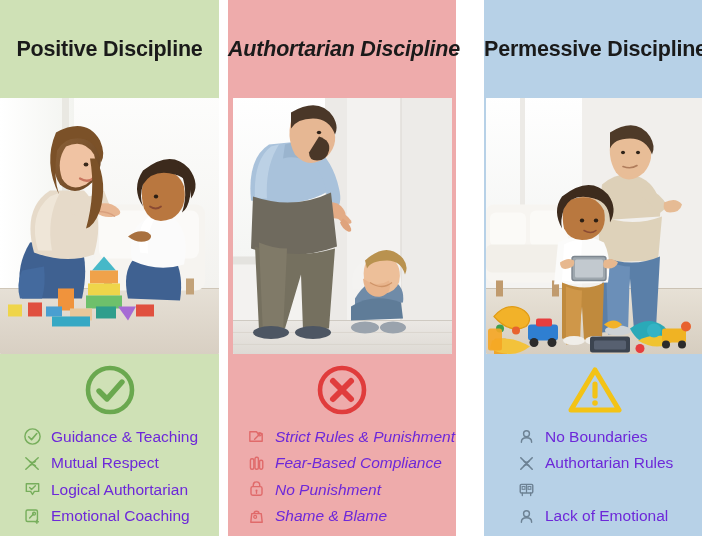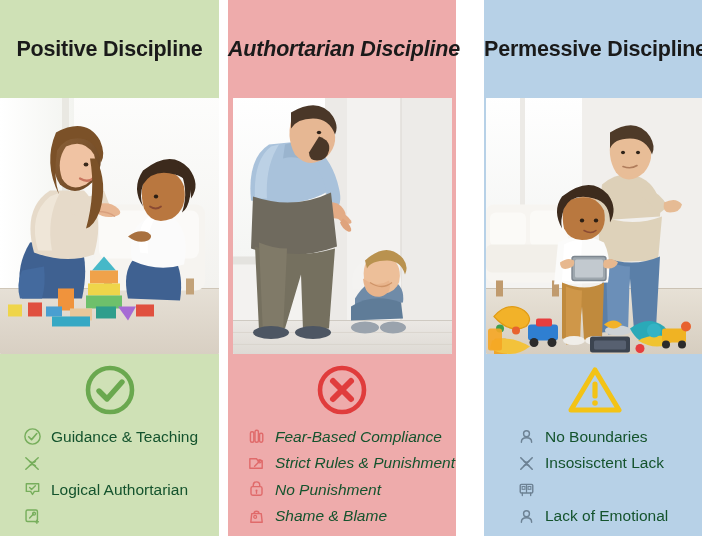--- a/index.html
+++ b/index.html
@@ -82,21 +82,21 @@
     padding: 0 0 10px 0;
     display: flex;
     flex-direction: column;
     gap: 6.5px;
   }
   .bullet {
     display: flex;
     align-items: center;
     gap: 9px;
     font-size: 15.5px;
-    color: #14532d;
+    color: #6d28d9;
     white-space: nowrap;
   }
   .panel.green .bullets { padding-left: 22px; }
   .panel.pink  .bullets { padding-left: 18px; }
   .panel.blue  .bullets { padding-left: 32px; }
   .bullet-icon {
     width: 20px;
     height: 20px;
     flex: 0 0 20px;
     display: flex;
@@ -212,39 +212,41 @@
       </li>
       <li class="bullet">
         <span class="bullet-icon">
           <svg width="19" height="19" viewBox="0 0 20 20">
               <path d="M3 4 L16 16" stroke="#77ae5c" stroke-width="1.6" stroke-linecap="round"></path>
               <path d="M16 4 L3 16" stroke="#77ae5c" stroke-width="1.6" stroke-linecap="round"></path>
               <path d="M6.5 7.5 q3.5 3 7 0" stroke="#77ae5c" stroke-width="1.5" fill="none"></path>
               <path d="M6.5 12.5 q3.5 -3 7 0" stroke="#77ae5c" stroke-width="1.5" fill="none"></path>
             </svg>
         </span>
+        <span class="bullet-label">Mutual Respect</span>
       </li>
       <li class="bullet">
         <span class="bullet-icon">
           <svg width="19" height="19" viewBox="0 0 20 20">
               <path d="M3.5 4 h13 v8 h-4.5 l-2 3.2 l-2 -3.2 h-4.5 z" fill="none" stroke="#77ae5c" stroke-width="1.5" stroke-linejoin="round"></path>
               <path d="M7 8 l2 2 l4 -4" fill="none" stroke="#77ae5c" stroke-width="1.5" stroke-linecap="round" stroke-linejoin="round"></path>
             </svg>
         </span>
         <span class="bullet-label">Logical Authortarian</span>
       </li>
       <li class="bullet">
         <span class="bullet-icon">
           <svg width="19" height="19" viewBox="0 0 20 20">
               <rect x="3.2" y="3.2" width="12" height="12" rx="1.6" fill="none" stroke="#77ae5c" stroke-width="1.5"></rect>
               <path d="M7 11.5 l4 -4.2" stroke="#77ae5c" stroke-width="1.5" stroke-linecap="round"></path>
               <circle cx="11.6" cy="7" r="1.5" fill="none" stroke="#77ae5c" stroke-width="1.4"></circle>
               <path d="M14.6 14 v3.2 M13 15.6 h3.2" stroke="#77ae5c" stroke-width="1.5" stroke-linecap="round"></path>
             </svg>
         </span>
+        <span class="bullet-label">Emotional Coaching</span>
       </li>
     </ul>
   </section>
 
   <section class="panel pink">
     <h2 class="panel-title">Authortarian Discipline</h2>
 
     <div class="photo">
       <div class="photo-scene">
         <svg viewBox="0 0 219 267" preserveAspectRatio="xMidYMid slice" aria-hidden="true">
@@ -310,36 +312,36 @@
       <svg width="56" height="56" viewBox="0 0 56 56" aria-hidden="true">
         <circle cx="28" cy="28" r="22" fill="none" stroke="#e03c3c" stroke-width="4.6"></circle>
         <path d="M19 19 L37 37 M37 19 L19 37" stroke="#e03c3c" stroke-width="6" stroke-linecap="round"></path>
       </svg>
     </div>
 
     <ul class="bullets" style="list-style:none;margin:0;">
       <li class="bullet">
         <span class="bullet-icon">
           <svg width="19" height="19" viewBox="0 0 20 20">
+              <path d="M3 5 h7 l1.5 2 h4.5 v8 h-13 z" fill="none" stroke="#e06a6a" stroke-width="1.5" stroke-linejoin="round"></path>
+              <path d="M8 13 l5 -5" stroke="#e06a6a" stroke-width="1.5" stroke-linecap="round"></path>
+              <circle cx="13.4" cy="7.6" r="1.7" fill="none" stroke="#e06a6a" stroke-width="1.4"></circle>
+            </svg>
+        </span>
+        <span class="bullet-label">Strict Rules &amp; Punishment</span>
+      </li>
+      <li class="bullet">
+        <span class="bullet-icon">
+          <svg width="19" height="19" viewBox="0 0 20 20">
               <rect x="3.6" y="5" width="3.6" height="11" rx="1.6" fill="none" stroke="#e06a6a" stroke-width="1.5"></rect>
               <rect x="8.4" y="3.5" width="3.6" height="12.5" rx="1.6" fill="none" stroke="#e06a6a" stroke-width="1.5"></rect>
               <rect x="13.2" y="6.5" width="3.4" height="9.5" rx="1.5" fill="none" stroke="#e06a6a" stroke-width="1.5"></rect>
             </svg>
         </span>
         <span class="bullet-label">Fear-Based Compliance</span>
-      </li>
-      <li class="bullet">
-        <span class="bullet-icon">
-          <svg width="19" height="19" viewBox="0 0 20 20">
-              <path d="M3 5 h7 l1.5 2 h4.5 v8 h-13 z" fill="none" stroke="#e06a6a" stroke-width="1.5" stroke-linejoin="round"></path>
-              <path d="M8 13 l5 -5" stroke="#e06a6a" stroke-width="1.5" stroke-linecap="round"></path>
-              <circle cx="13.4" cy="7.6" r="1.7" fill="none" stroke="#e06a6a" stroke-width="1.4"></circle>
-            </svg>
-        </span>
-        <span class="bullet-label">Strict Rules &amp; Punishment</span>
       </li>
       <li class="bullet">
         <span class="bullet-icon">
           <svg width="19" height="19" viewBox="0 0 20 20">
               <path d="M6.6 7 v-1.6 a3.4 3.4 0 0 1 6.8 0 V7" fill="none" stroke="#e06a6a" stroke-width="1.5"></path>
               <rect x="4.2" y="7" width="11.6" height="9" rx="1.8" fill="none" stroke="#e06a6a" stroke-width="1.5"></rect>
               <circle cx="10" cy="11" r="1.1" fill="#e06a6a"></circle>
               <path d="M10 12 v2" stroke="#e06a6a" stroke-width="1.4" stroke-linecap="round"></path>
             </svg>
         </span>
@@ -473,21 +475,21 @@
       </li>
       <li class="bullet">
         <span class="bullet-icon">
           <svg width="19" height="19" viewBox="0 0 20 20">
               <path d="M4 4 L16 16" stroke="#6d8294" stroke-width="1.7" stroke-linecap="round"></path>
               <path d="M16 4 L4 16" stroke="#6d8294" stroke-width="1.7" stroke-linecap="round"></path>
               <path d="M7 7.5 q3 2.5 6 0" stroke="#6d8294" stroke-width="1.4" fill="none"></path>
               <path d="M7 12.5 q3 -2.5 6 0" stroke="#6d8294" stroke-width="1.4" fill="none"></path>
             </svg>
         </span>
-        <span class="bullet-label">Insosisctent Lack</span>
+        <span class="bullet-label">Authortarian Rules</span>
       </li>
       <li class="bullet">
         <span class="bullet-icon">
           <svg width="19" height="19" viewBox="0 0 20 20">
               <rect x="3.4" y="4.6" width="13.2" height="9" rx="1.3" fill="none" stroke="#6d8294" stroke-width="1.5"></rect>
               <path d="M10 4.6 V13.6" stroke="#6d8294" stroke-width="1.3"></path>
               <rect x="5.4" y="6.8" width="3" height="3" fill="none" stroke="#6d8294" stroke-width="1.1"></rect>
               <rect x="11.6" y="6.8" width="3" height="3" fill="none" stroke="#6d8294" stroke-width="1.1"></rect>
               <path d="M5.6 13.6 V16.4 M14.4 13.6 V16.4" stroke="#6d8294" stroke-width="1.4" stroke-linecap="round"></path>
             </svg>

